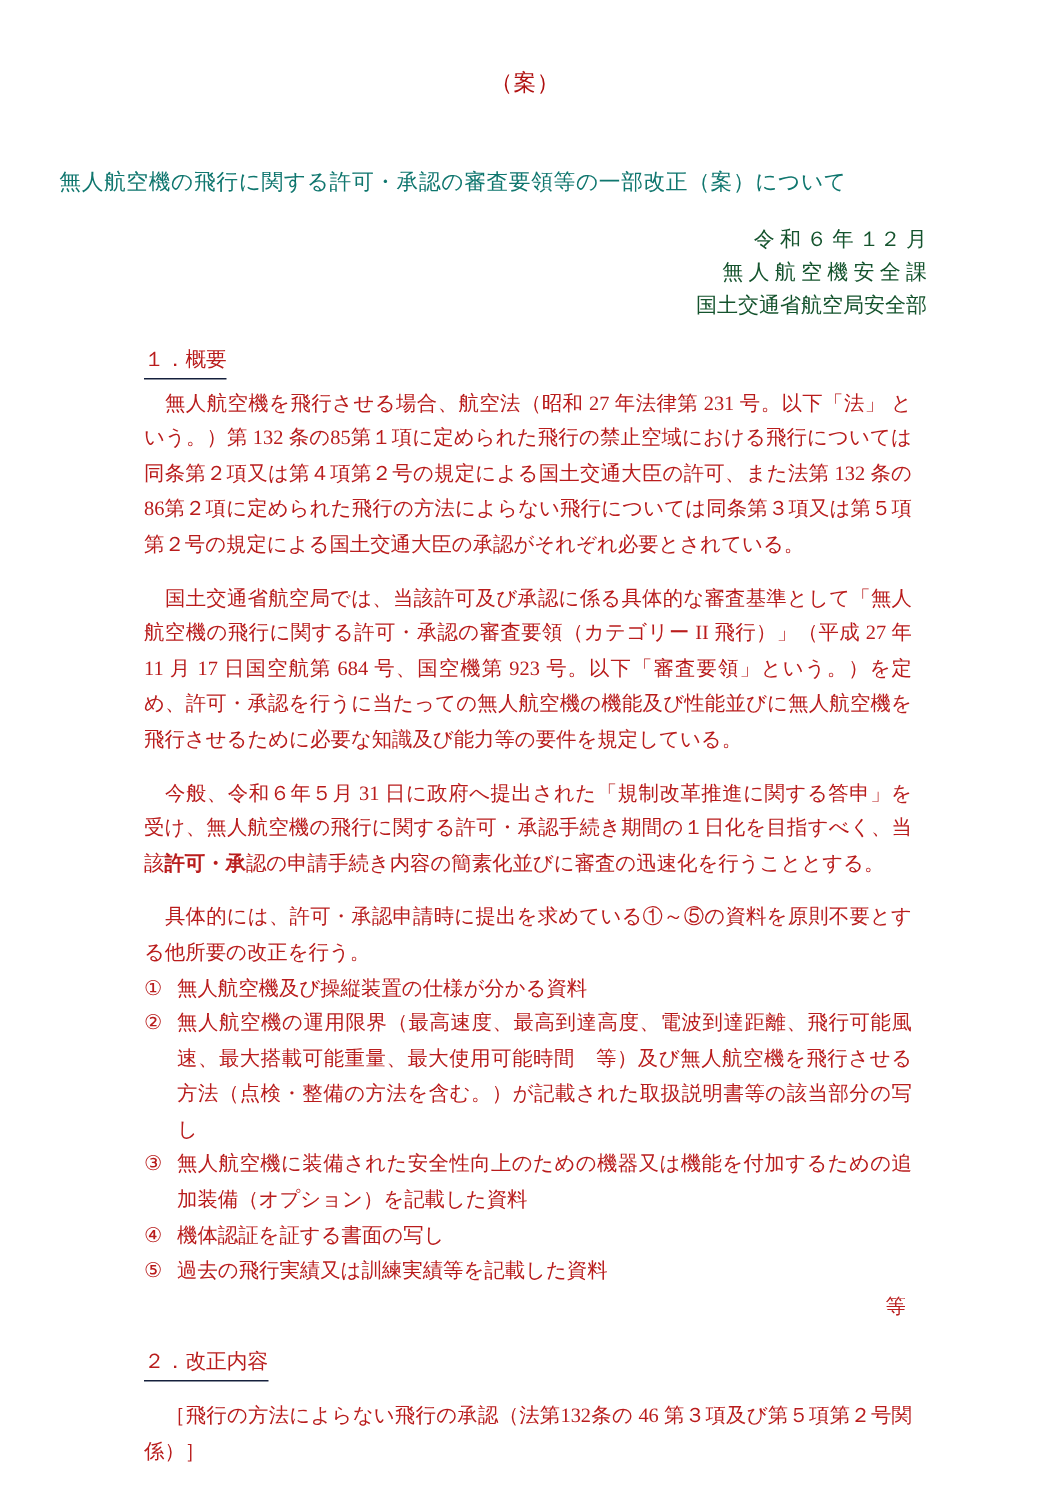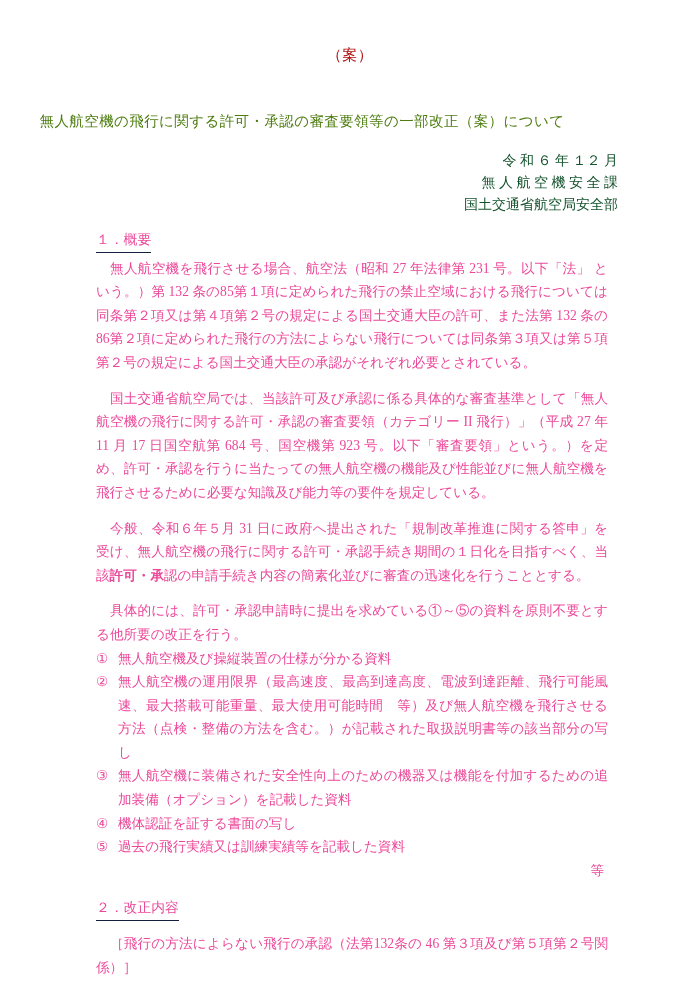--- a/index.html
+++ b/index.html
@@ -27,40 +27,40 @@
     letter-spacing: 0.5px;
   }
   .doc-title {
     position: absolute;
     top: 112px;
     left: 0;
     width: 604px;
     text-align: center;
     font-size: 14.5px;
     letter-spacing: 0.4px;
-    color: #4d7c0f;
+    color: #0f766e;
   }
   .issuer {
     position: absolute;
     top: 150px;
     right: 82px;
     text-align: right;
     font-size: 14px;
     line-height: 22px;
     color: #14532d;
   }
   .issuer div { white-space: pre; }
   .body {
     position: absolute;
     top: 226px;
     left: 96px;
     width: 512px;
     font-size: 13.6px;
     line-height: 23.6px;
-    color: #ec4899;
+    color: #b91c1c;
     text-align: justify;
   }
   .heading {
     display: inline-block;
     border-bottom: 1px solid #15203c;
     padding-bottom: 0px;
     margin-bottom: 2px;
     font-size: 13.8px;
   }
   .sec-head { margin-top: 2px; margin-bottom: 2px; }

